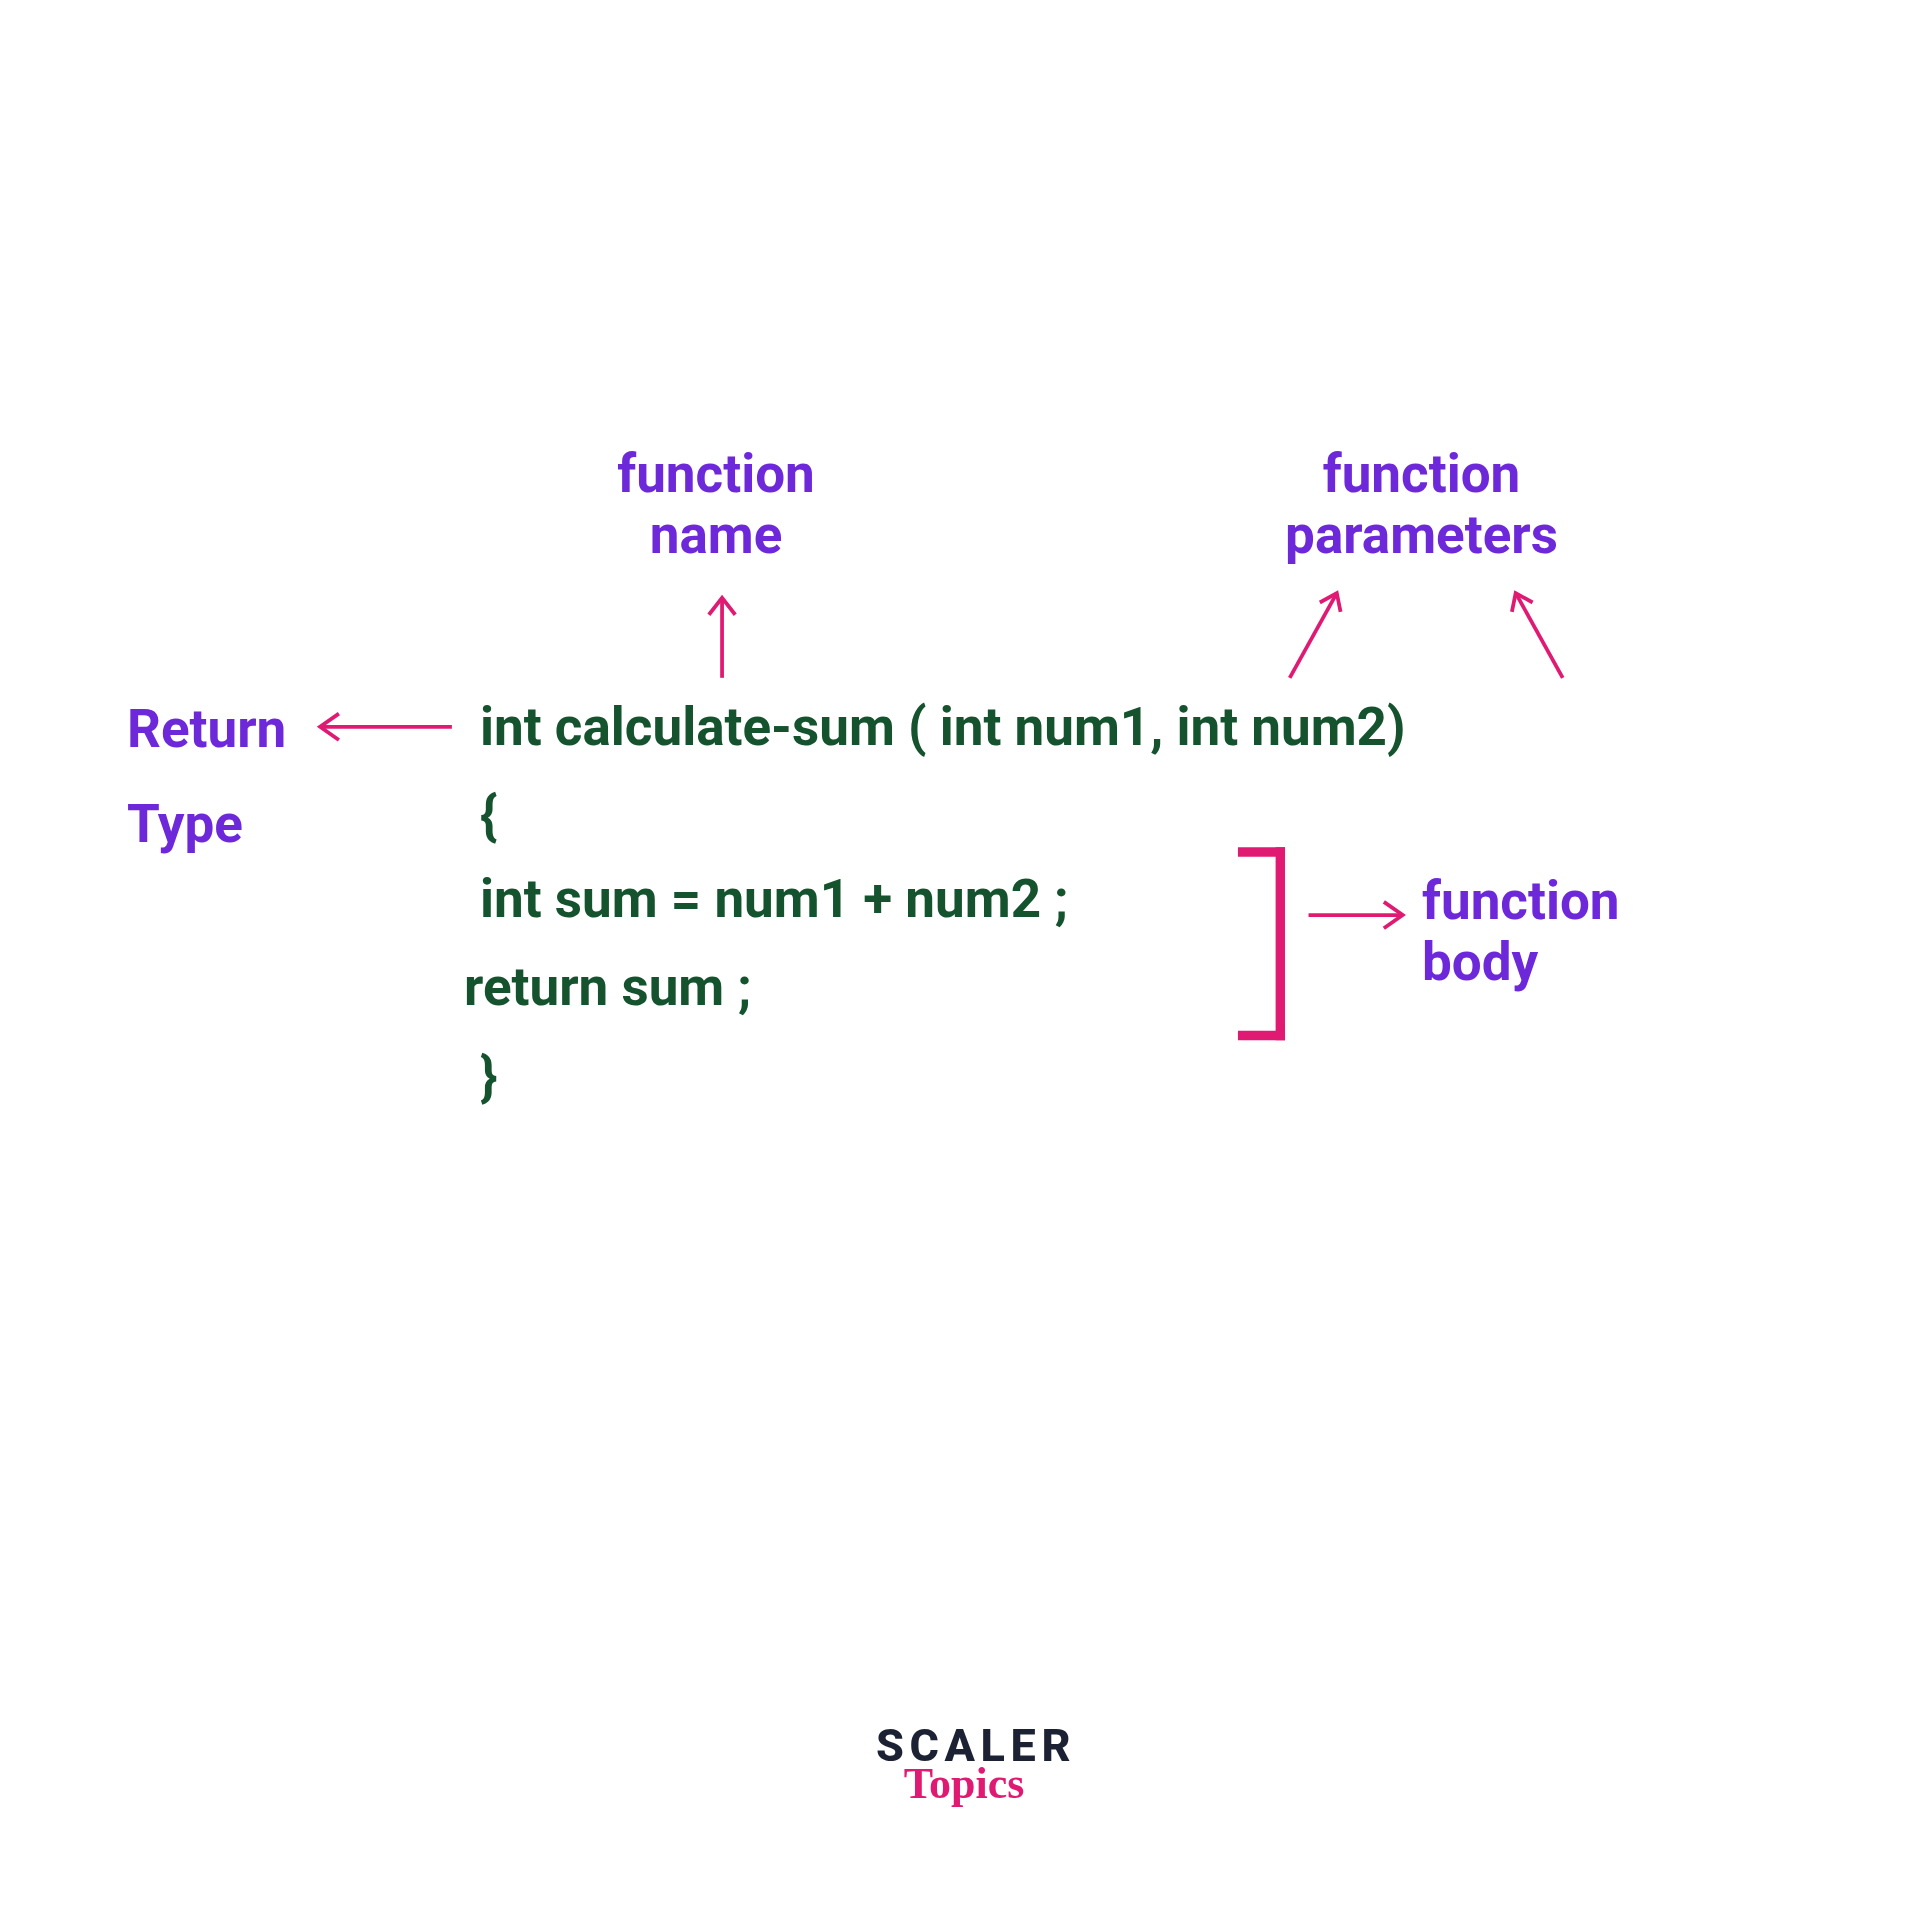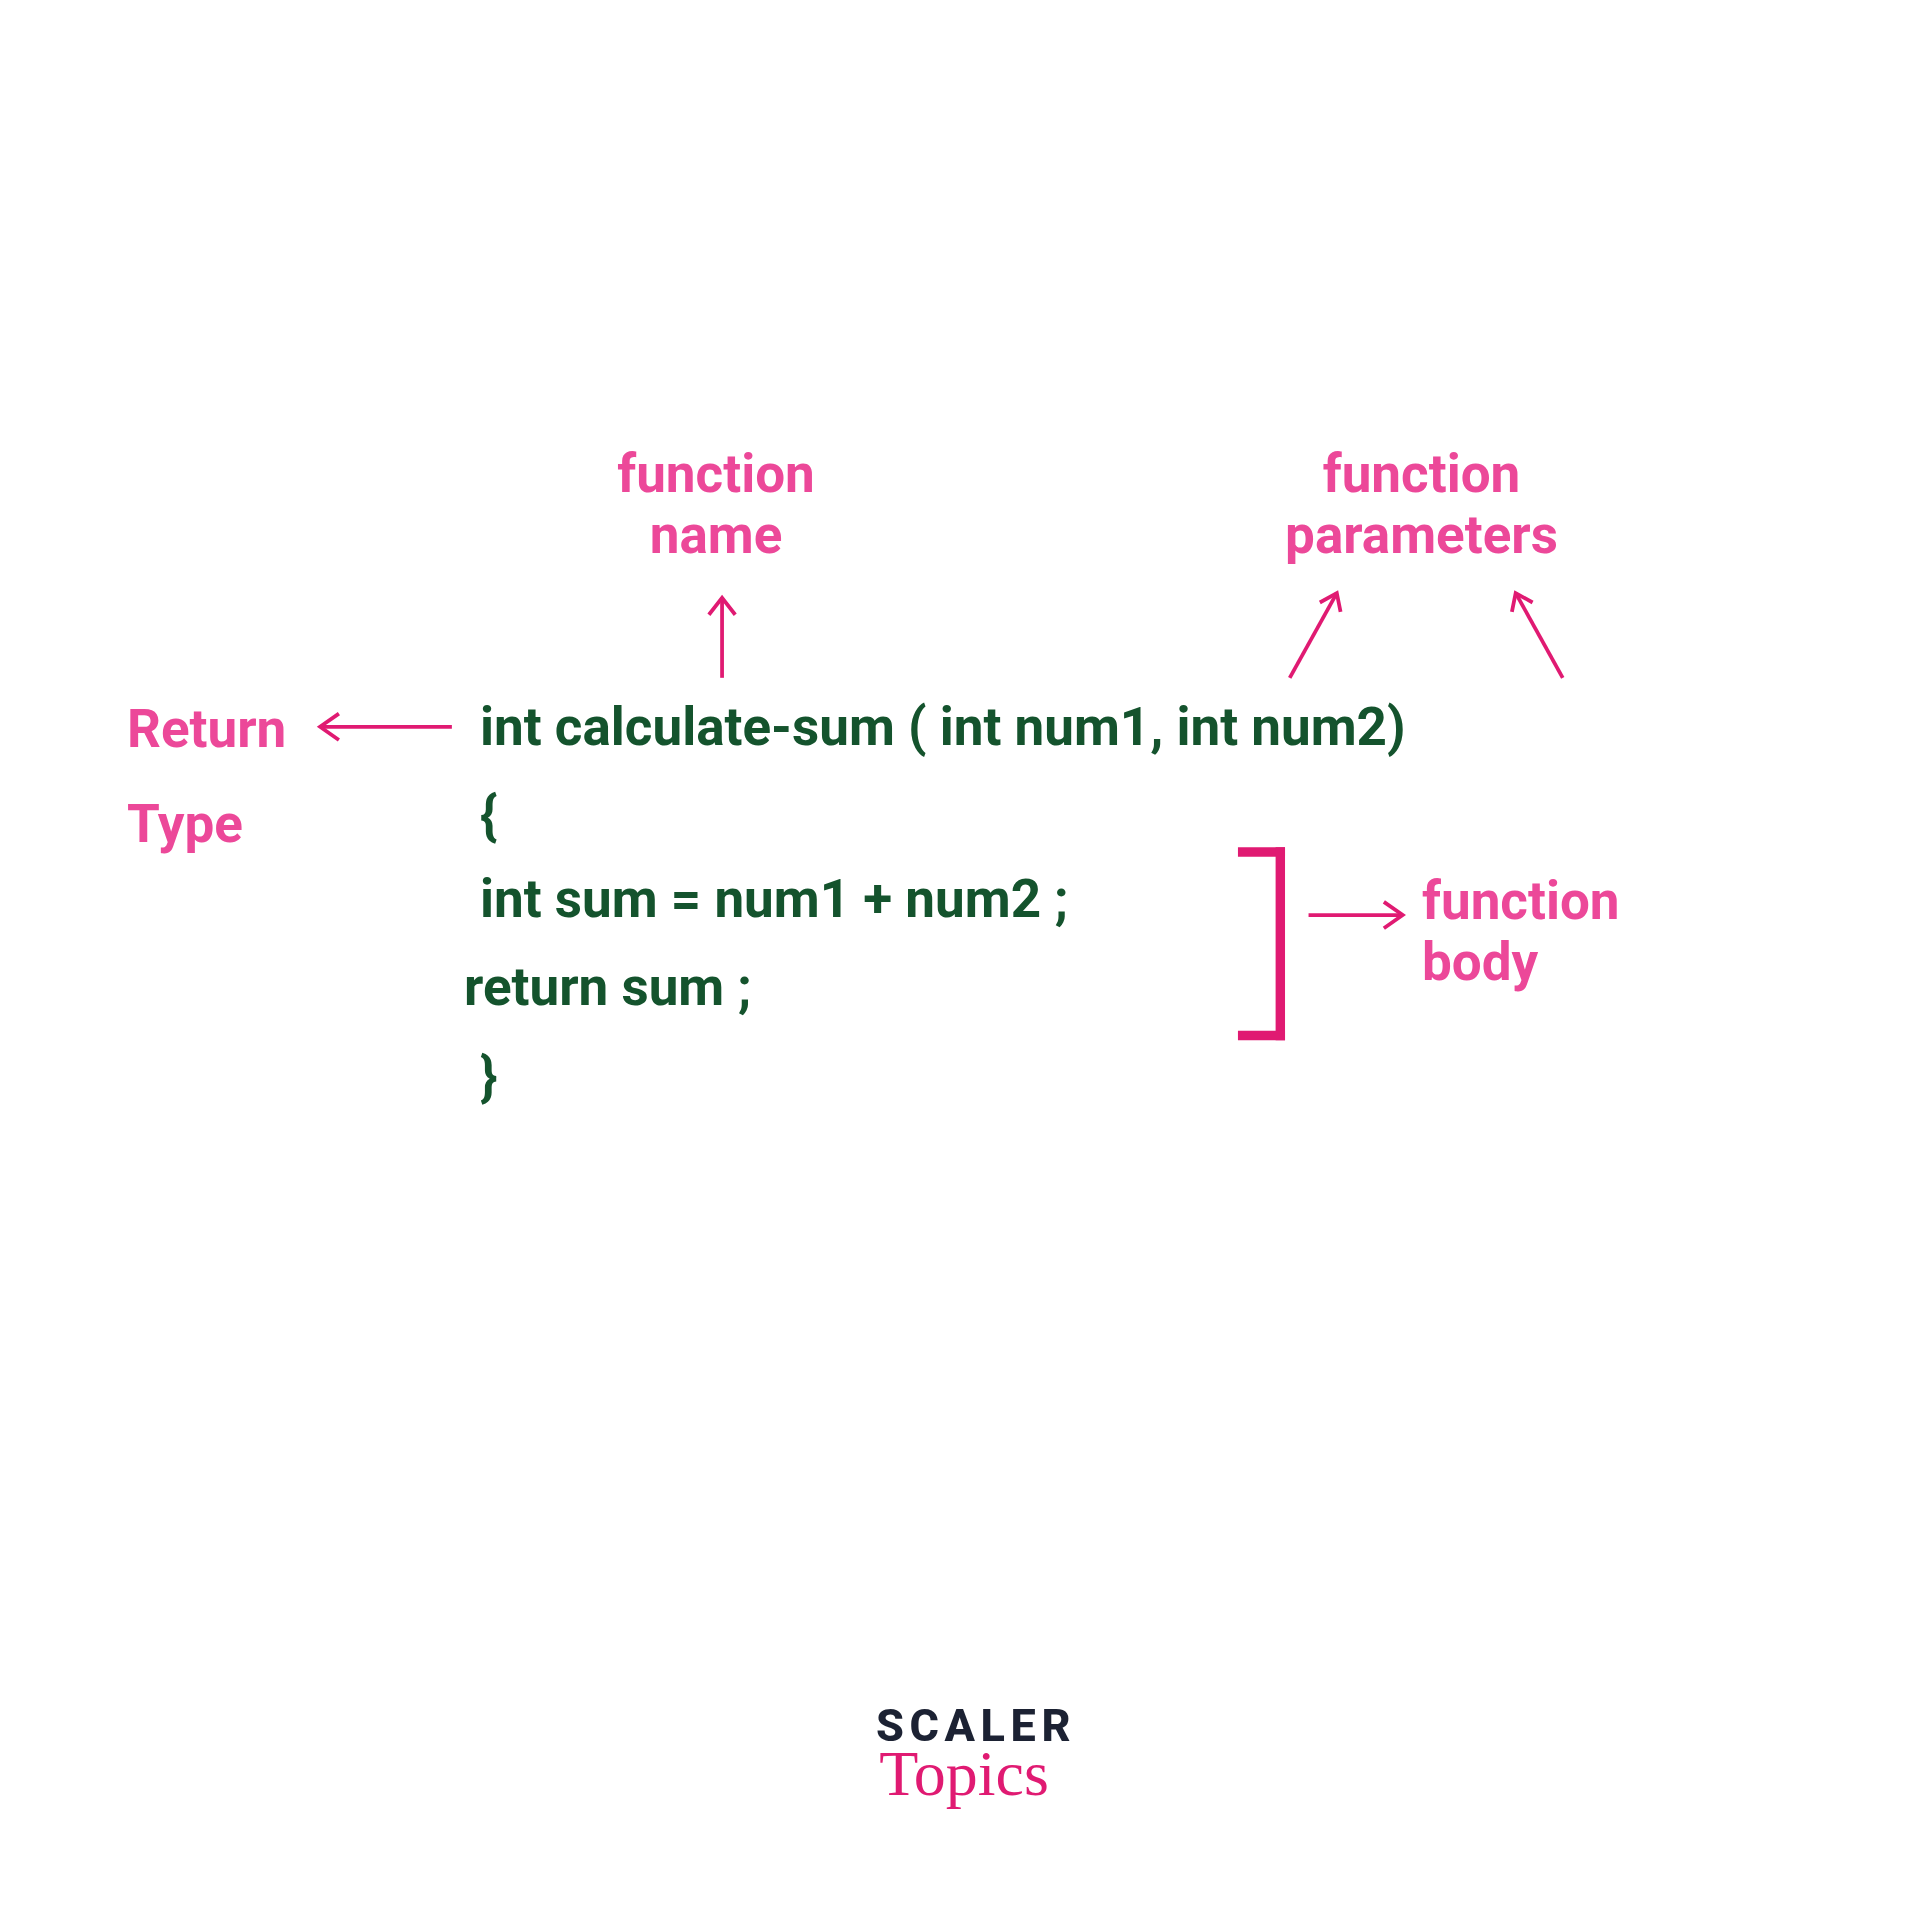--- a/index.html
+++ b/index.html
@@ -10,21 +10,21 @@
     background: #ffffff;
     font-family: -apple-system, BlinkMacSystemFont, "Segoe UI", Roboto, "Helvetica Neue", Arial, sans-serif;
   }
   .canvas {
     position: relative;
     width: 1928px;
     height: 1928px;
   }
   .label {
     position: absolute;
-    color: #ec4899;
+    color: #6d28d9;
     font-weight: 700;
     font-size: 53px;
     line-height: 1.15;
     text-align: center;
   }
   .code {
     position: absolute;
     color: #14532d;
     font-weight: 700;
     font-size: 53px;
@@ -41,23 +41,24 @@
   }
   .logo-scaler {
     font-weight: 800;
     font-size: 45px;
     letter-spacing: 5.6px;
     color: #1c2233;
     margin-left: 24px;
   }
   .logo-topics {
     font-family: "Brush Script MT", "Segoe Script", cursive;
-    font-size: 64px;
+    font-size: 44px;
     color: #e01a72;
     margin-top: -5.6px;
+    font-weight: bold;
   }
   svg.overlay {
     position: absolute;
     top: 0;
     left: 0;
     width: 1928px;
     height: 1928px;
     pointer-events: none;
   }
 </style>

